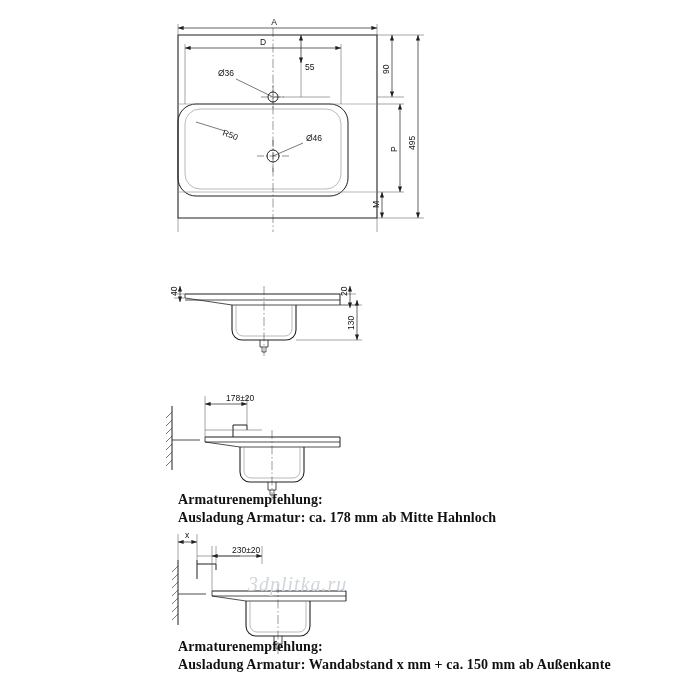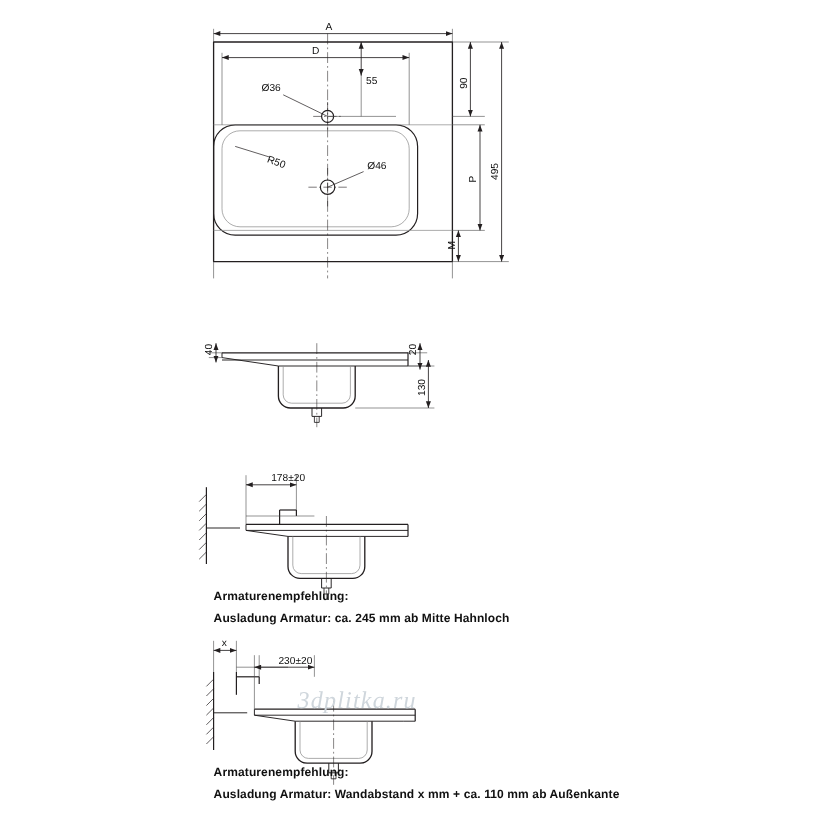--- a/index.html
+++ b/index.html
@@ -21,25 +21,26 @@
   }
   svg.drawing {
     position: absolute;
     left: 0;
     top: 0;
     width: 700px;
     height: 700px;
   }
   .note {
     position: absolute;
-    font-size: 10px;
+    font-size: 14px;
     font-weight: bold;
     letter-spacing: 0.1px;
     color: #111;
     white-space: nowrap;
+    font-family: Liberation Serif, serif;
   }
   .watermark {
     position: absolute;
     left: 248px;
     top: 573px;
     font-size: 20px;
     font-family: "Liberation Serif", serif;
     color: #cfd6dc;
     letter-spacing: 1px;
     font-style: italic;
@@ -272,18 +273,18 @@
       <text x="226" y="401">178±20</text>
 
       <text x="187" y="538" text-anchor="middle">x</text>
       <text x="232" y="553">230±20</text>
     </g>
   </svg>
 
   <div class="watermark">3dplitka.ru</div>
 
   <div class="note" style="left:178px; top:492px;">Armaturenempfehlung:</div>
-  <div class="note" style="left:178px; top:510px;">Ausladung Armatur: ca. 245 mm ab Mitte Hahnloch</div>
+  <div class="note" style="left:178px; top:510px;">Ausladung Armatur: ca. 178 mm ab Mitte Hahnloch</div>
 
   <div class="note" style="left:178px; top:639px;">Armaturenempfehlung:</div>
-  <div class="note" style="left:178px; top:657px;">Ausladung Armatur: Wandabstand x mm + ca. 110 mm ab Außenkante</div>
+  <div class="note" style="left:178px; top:657px;">Ausladung Armatur: Wandabstand x mm + ca. 150 mm ab Außenkante</div>
 
 </div>
 
 </body></html>

